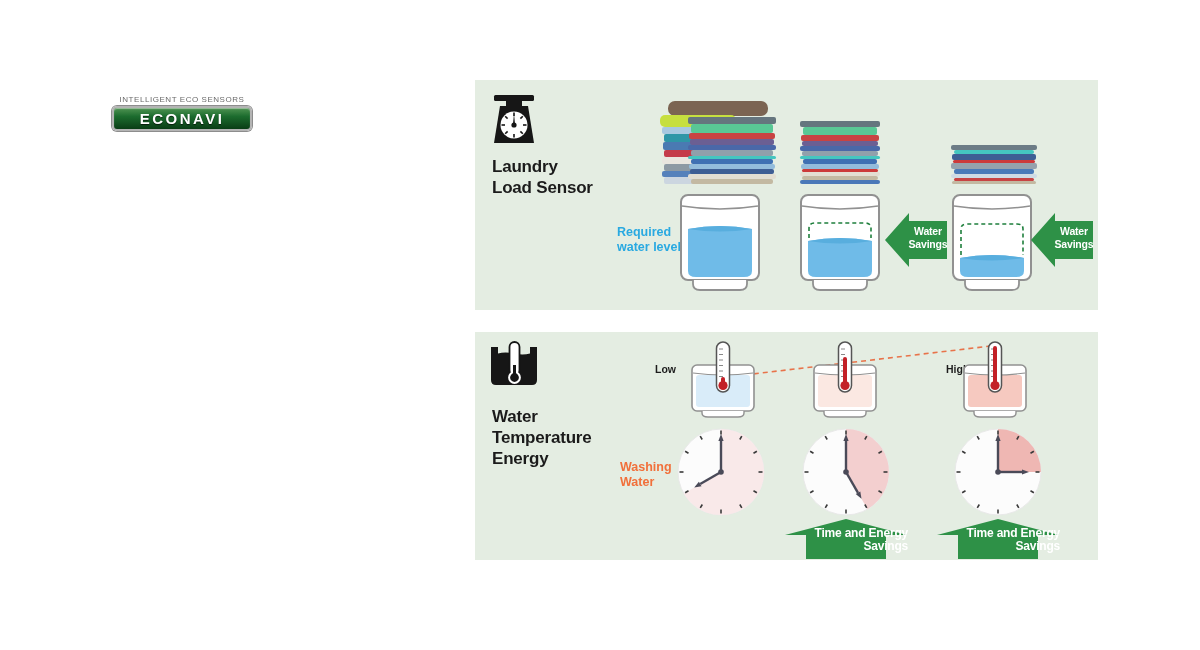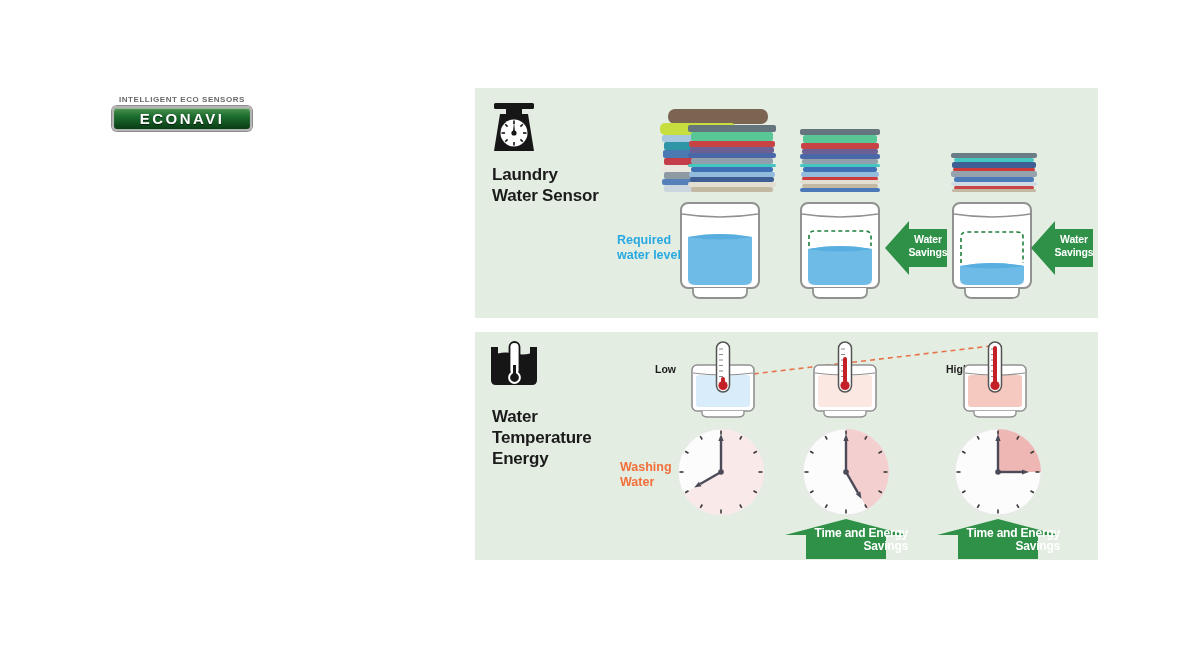--- a/index.html
+++ b/index.html
@@ -1,32 +1,32 @@
 <!DOCTYPE html>
 <html style="--panel-bg: #e4ede2; --label-blue: #29a9e1; --orange: #f1703b;"><head>
 <meta charset="utf-8">
 <style>
   html,body{margin:0;padding:0;background:#ffffff;}
   body{font-family:"Liberation Sans","DejaVu Sans",sans-serif;}
   .canvas{position:relative;width:1200px;height:650px;background:#ffffff;overflow:hidden;}
 
   
   .logo{position:absolute;left:112px;top:95px;width:140px;}
-  .logo-tagline{width:140px;text-align:center;font-size:8px;font-weight:700;letter-spacing:.55px;
+  .logo-tagline{width:140px;text-align:center;font-size:8px;font-weight:400;letter-spacing:.55px;
     color:#6a6a6a;white-space:nowrap;}
   .logo-badge{margin-top:2px;height:21px;border-radius:5px;
     background:linear-gradient(180deg,#4f9352 0%,#1c6c2e 40%,#0a3d15 100%);
     border:2px solid #b4b4b4;box-shadow:0 0 0 1px #8d8d8d,inset 0 1px 1px rgba(255,255,255,.45);
     display:flex;align-items:center;justify-content:center;
     color:#fff;font-size:15px;font-weight:700;letter-spacing:2.5px;
     text-shadow:0 1px 1px rgba(0,0,0,.65);}
 
   
   .panel{position:absolute;left:475px;width:623px;background:var(--panel-bg,#e4ede2);}
-  .panel-laundry{top:88px;height:230px;}
+  .panel-laundry{top:80px;height:230px;}
   .panel-temp{top:332px;height:228px;}
 
   .panel-title{position:absolute;left:17px;color:#1b1b1b;font-size:17px;font-weight:700;
     line-height:21px;letter-spacing:-.2px;}
   .panel-laundry .panel-title{top:76px;}
   .panel-temp .panel-title{top:74px;}
   .panel-title span{display:block;}
 
   .sensor-icon{position:absolute;}
   .panel-laundry .sensor-icon{left:17px;top:15px;}
@@ -99,21 +99,21 @@
           <line x1="30.8" y1="21.2" x2="28.4" y2="23.6"></line>
             <line x1="15.6" y1="36.4" x2="13.2" y2="38.8"></line>
         </g>
         <polygon points="20.9,30 22,18.5 23.1,30" fill="#161616"></polygon>
         <circle cx="22" cy="30" r="2.6" fill="#161616"></circle>
       </svg>
     </span>
 
     <div class="panel-title">
       <span>Laundry</span>
-      <span>Water Sensor</span>
+      <span>Load Sensor</span>
     </div>
 
     <div id="piles-host">
         <div class="pile" style="left: 187px; width: 64px; bottom: 126px;">
           <div class="layer" style="background: rgb(168, 200, 224); height: 7px; width: 100%; border-radius: 2px;"></div>
           <div class="layer" style="background: rgb(47, 150, 167); height: 8px; width: 93%; border-radius: 2px;"></div>
           <div class="layer" style="background: rgb(74, 122, 178); height: 8px; width: 97%; border-radius: 2px;"></div>
           <div class="layer" style="background: rgb(196, 59, 74); height: 7px; width: 95%; border-radius: 2px;"></div>
           <div class="layer" style="background: rgb(233, 230, 223); height: 7px; width: 99%; border-radius: 2px;"></div>
           <div class="layer" style="background: rgb(141, 154, 164); height: 7px; width: 94%; border-radius: 2px;"></div>

